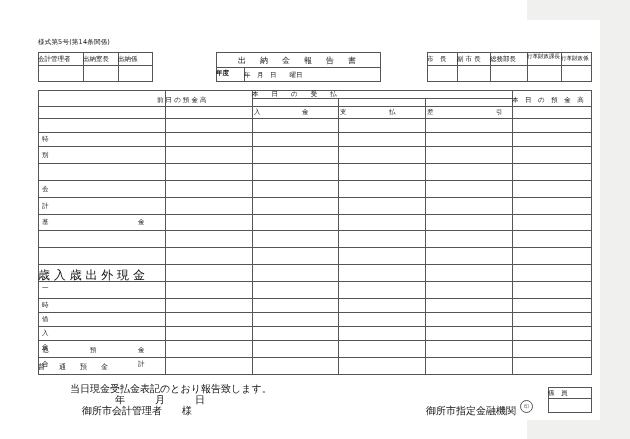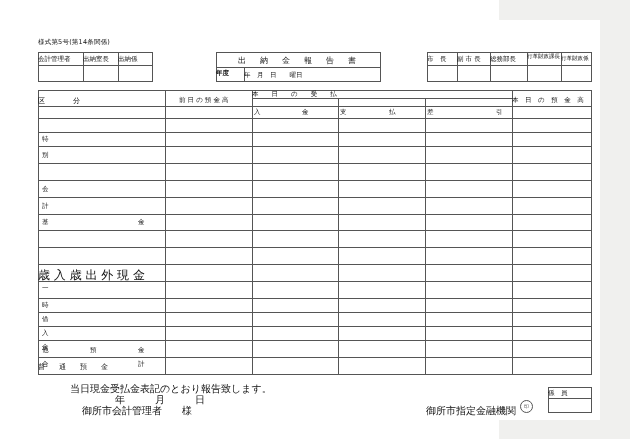--- a/index.html
+++ b/index.html
@@ -1,17 +1,17 @@
 <!DOCTYPE html>
 <html><head>
 <meta charset="utf-8">
 <style>
   html,body{margin:0;padding:0;background:#f0f0ee;}
   body{width:630px;height:439px;overflow:hidden;font-family:"DejaVu Sans","Liberation Sans",sans-serif;}
-  .page{position:absolute;left:0;top:0;width:499px;height:439px;background:#ffffff;}
+  .page{position:absolute;left:0;top:0;width:499px;height:439px;background:#ffffff;padding-left:28px;}
   .sheet{position:absolute;left:30px;top:20px;width:570px;height:400px;background:#fff;}
   .form-no{position:absolute;left:38px;top:38px;font-size:6.5px;color:#111;letter-spacing:0.2px;}
   .bx{position:absolute;border:1px solid #555;box-sizing:border-box;}
   .lbl{position:absolute;font-size:6.5px;color:#111;text-align:left;white-space:nowrap;}
   .hline{position:absolute;background:#555;height:1px;}
   .vline{position:absolute;background:#555;width:1px;}
   .title{position:absolute;font-size:8px;color:#111;letter-spacing:3px;white-space:nowrap;}
   .note{position:absolute;font-size:10px;color:#111;white-space:nowrap;}
   .seal{position:absolute;width:11px;height:11px;border:1px solid #555;border-radius:50%;font-size:5px;color:#555;text-align:center;line-height:11px;}
 </style>
@@ -55,22 +55,21 @@
     <div class="hline" style="left:8px;top:86px;width:554px;"></div>
     <div class="hline" style="left:222px;top:78px;width:260px;"></div>
     <div class="hline" style="left:8px;top:98px;width:554px;"></div>
 
     <div class="vline" style="left:135px;top:70px;height:285px;"></div>
     <div class="vline" style="left:222px;top:70px;height:285px;"></div>
     <div class="vline" style="left:308px;top:78px;height:277px;"></div>
     <div class="vline" style="left:395px;top:78px;height:277px;"></div>
     <div class="vline" style="left:482px;top:70px;height:285px;"></div>
 
-    <div class="lbl" style="left:8px;top:76px;width:127px;font-size:7px;">区　　　　分</div>
-    <div class="lbl" style="left:149px;top:76px;width:87px;">前 日 の 預 金 高</div>
+    <div class="lbl" style="left:127px;top:76px;width:87px;">前 日 の 預 金 高</div>
     <div class="lbl" style="left:222px;top:70px;width:260px;">本　　日　　の　　受　　払</div>
     <div class="lbl" style="left:482px;top:76px;width:80px;">本　日　の　預　金　高</div>
 
     <div class="lbl" style="left:224px;top:88px;width:14px;">入</div>
     <div class="lbl" style="left:272px;top:88px;width:14px;">金</div>
     <div class="lbl" style="left:310px;top:88px;width:14px;">支</div>
     <div class="lbl" style="left:359px;top:88px;width:14px;">払</div>
     <div class="lbl" style="left:397px;top:88px;width:14px;">差</div>
     <div class="lbl" style="left:466px;top:88px;width:14px;">引</div>
 

